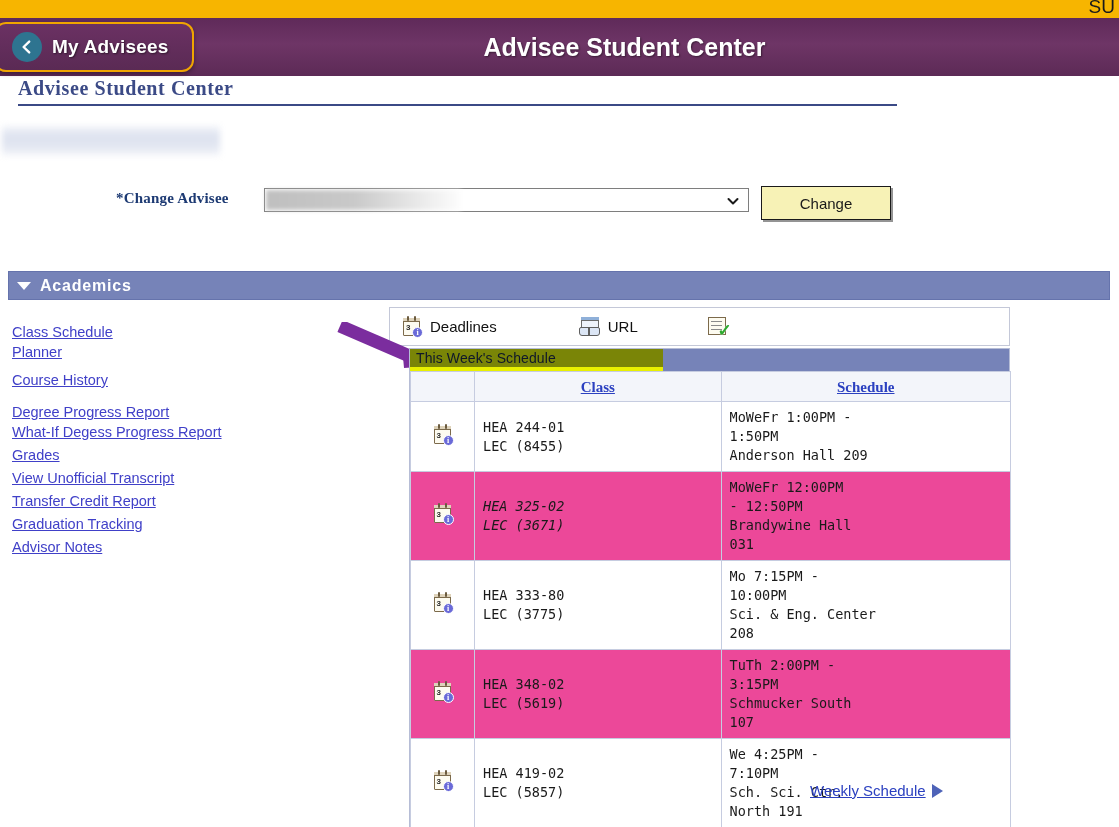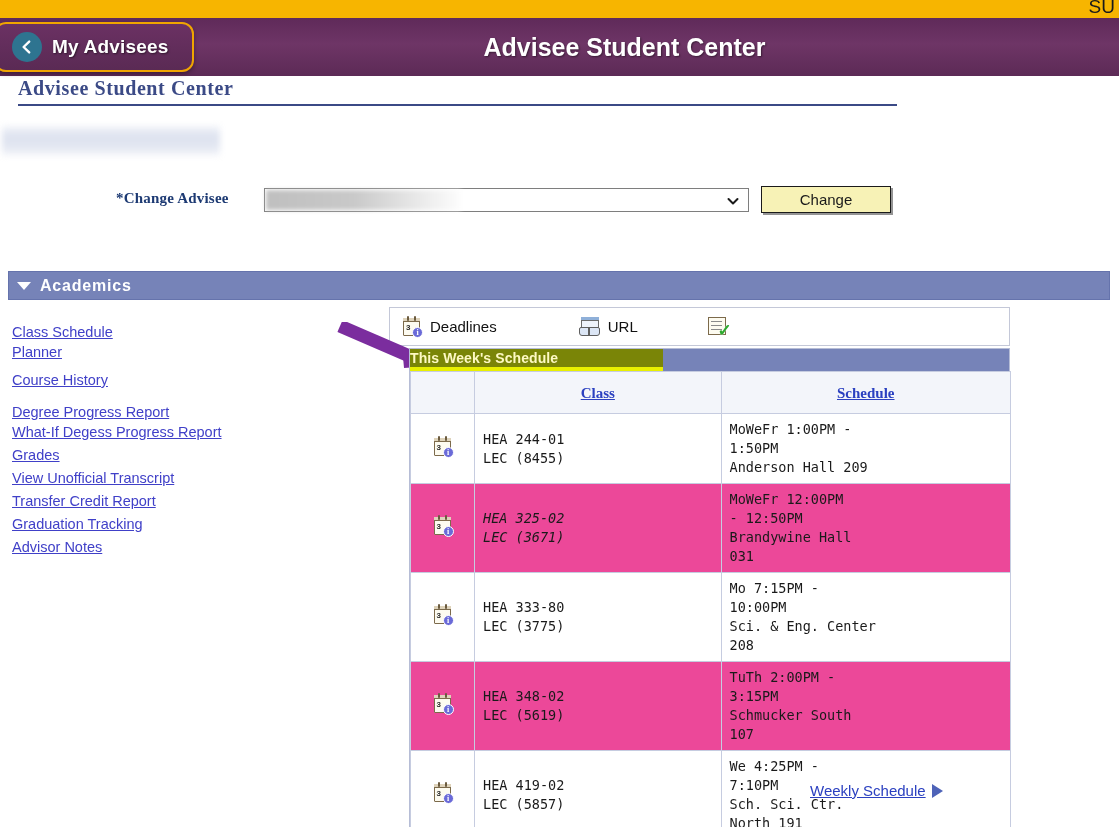--- a/index.html
+++ b/index.html
@@ -93,21 +93,21 @@
   }
   .advisee-value{
     position:absolute; left:266px; top:190px; width:195px; height:20px;
     background:linear-gradient(90deg,#bfbfbf 0%,#c9c9c9 45%,#e9e9e9 78%,#fdfdfd 100%);
     filter:blur(2.2px);
   }
   .select-caret{
     position:absolute; right:8px; top:5px; width:14px; height:14px;
   }
   .change-btn{
-    position:absolute; left:761px; top:186px; width:130px; height:27px;
+    position:absolute; left:761px; top:186px; width:130px; height:34px;
     background:#f7f2b6;
     border:1px solid #1a1a1a;
     box-shadow:2px 2px 0 rgba(60,60,60,.55);
     color:#1a1a1a; font-size:15px;
     display:flex;align-items:center;justify-content:center;
     cursor:pointer;
   }
 
   
   .academics-bar{
@@ -231,29 +231,29 @@
   .sched-capbar{
     position:relative; height:22px; background:#7683b8;
   }
   .cap-hl{
     position:absolute; left:0; top:0; width:253px; height:22px;
     background:#7a8507;
     border-bottom:4px solid #e8f000;
     display:flex;align-items:center;
   }
   .cap-text{
-    color:#fef9c3; font-size:14px; font-weight:bold; 
+    color:#0f172a; font-size:14px; font-weight:normal; padding-left:6px;
     font-family:"Liberation Sans",sans-serif; letter-spacing:.1px;
   }
   table.grid{
     width:601px; border-collapse:collapse; table-layout:fixed;
   }
   table.grid th{
     background:#f3f5fa; border:1px solid #c6cce0;
-    height:42px; padding:0;
+    height:30px; padding:0;
   }
   table.grid th a{
     color:#2b40c0; text-decoration:underline; font-size:15px; font-weight:bold;
     font-family:"Liberation Serif",serif; cursor:pointer;
   }
   table.grid td{
     border:1px solid #c6cce0;
     vertical-align:middle;
     font-family:"DejaVu Sans Mono", monospace;
     font-size:13.5px; color:#1a1a1a;

